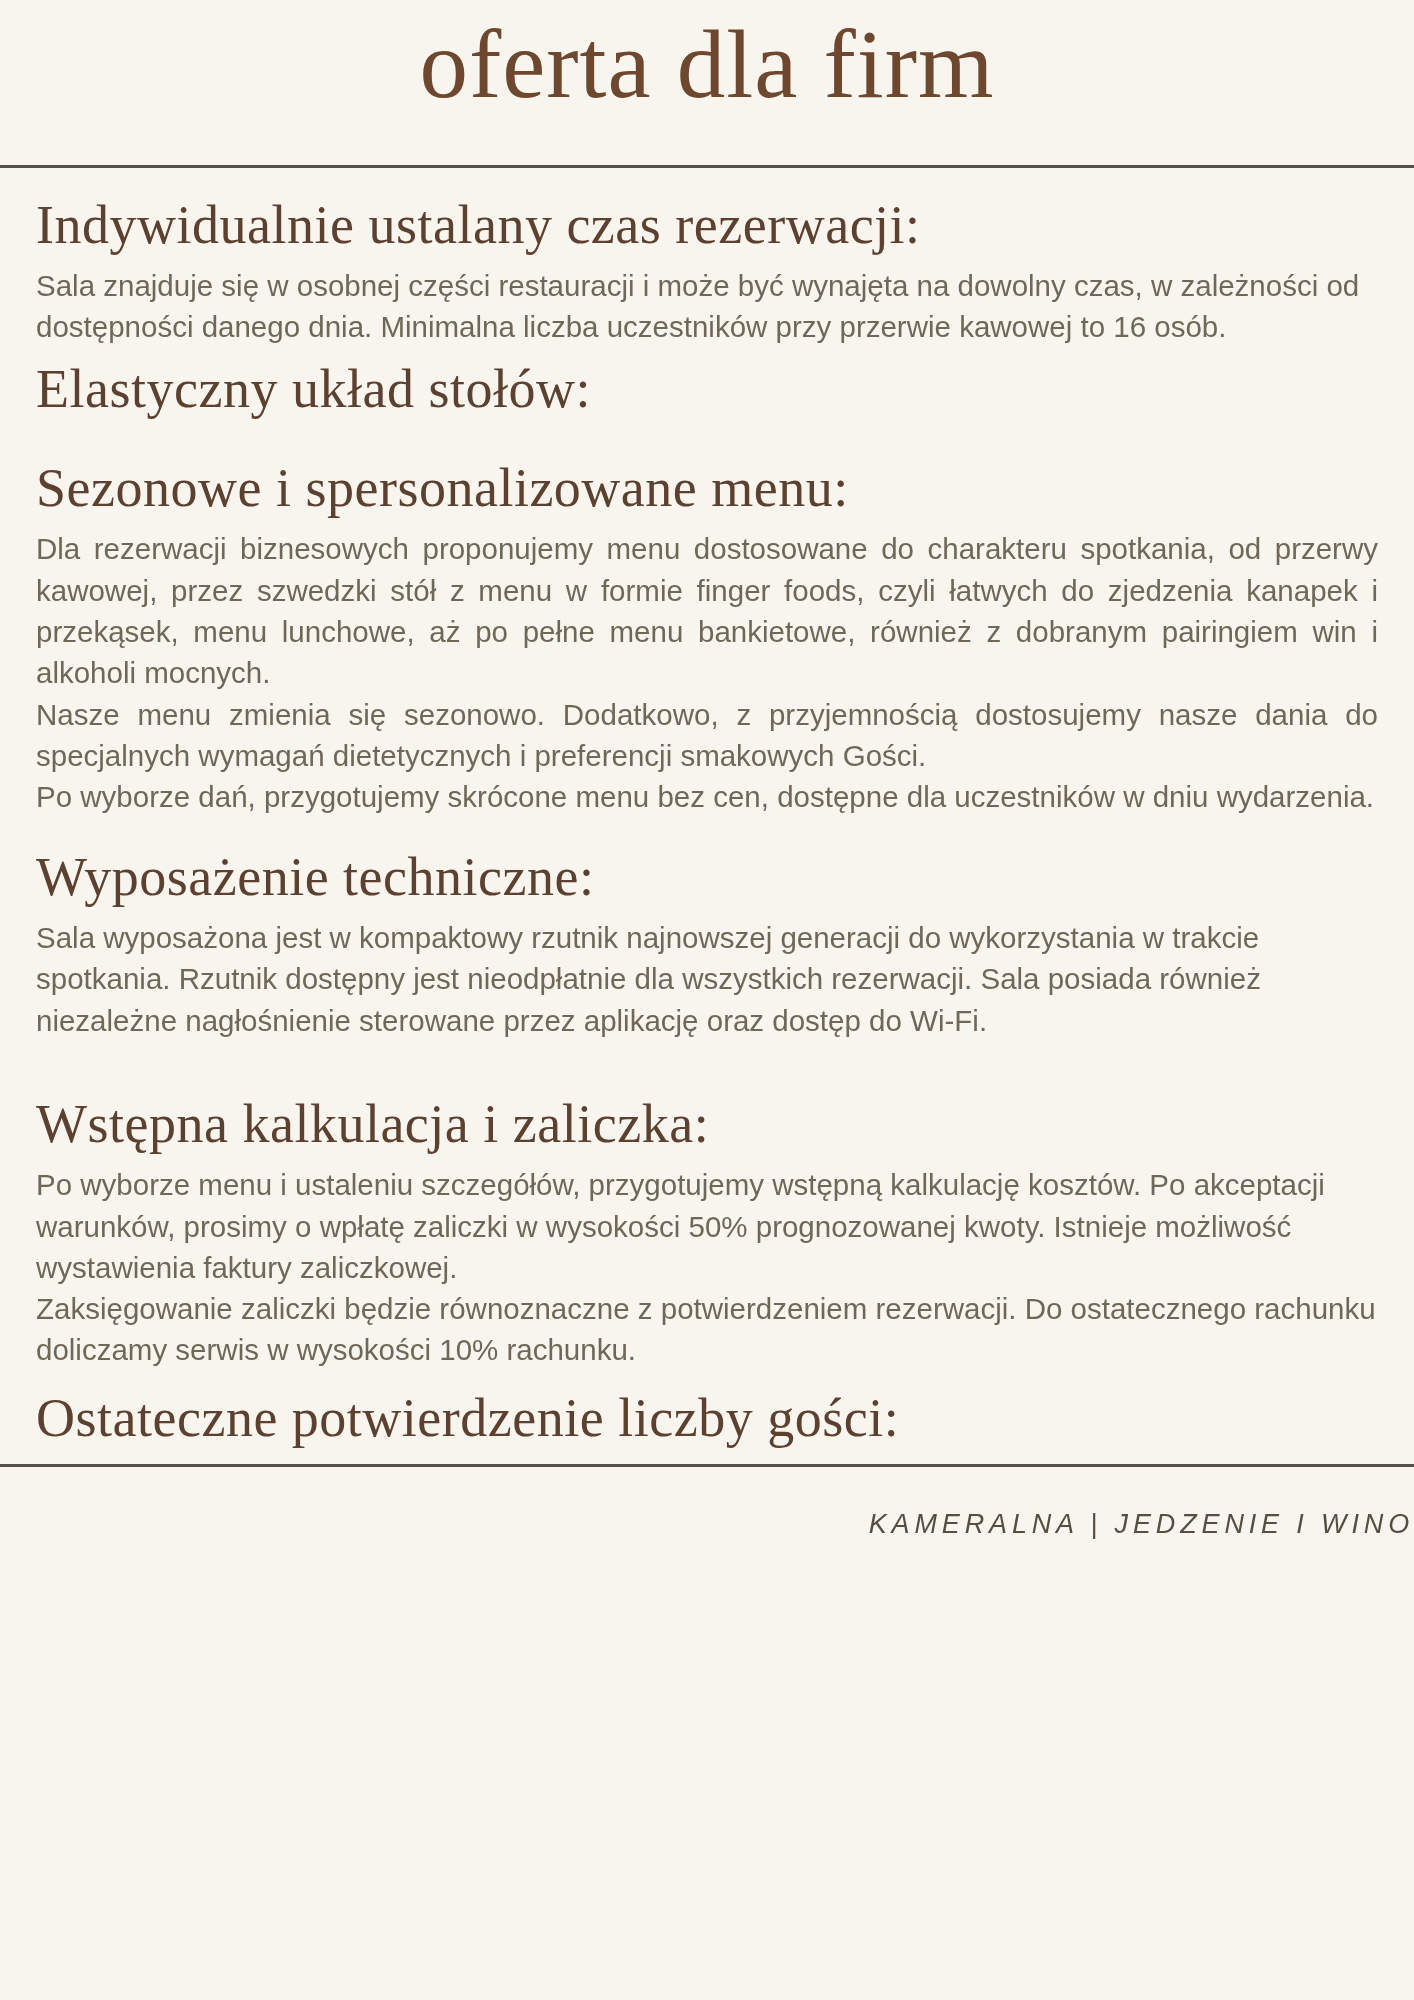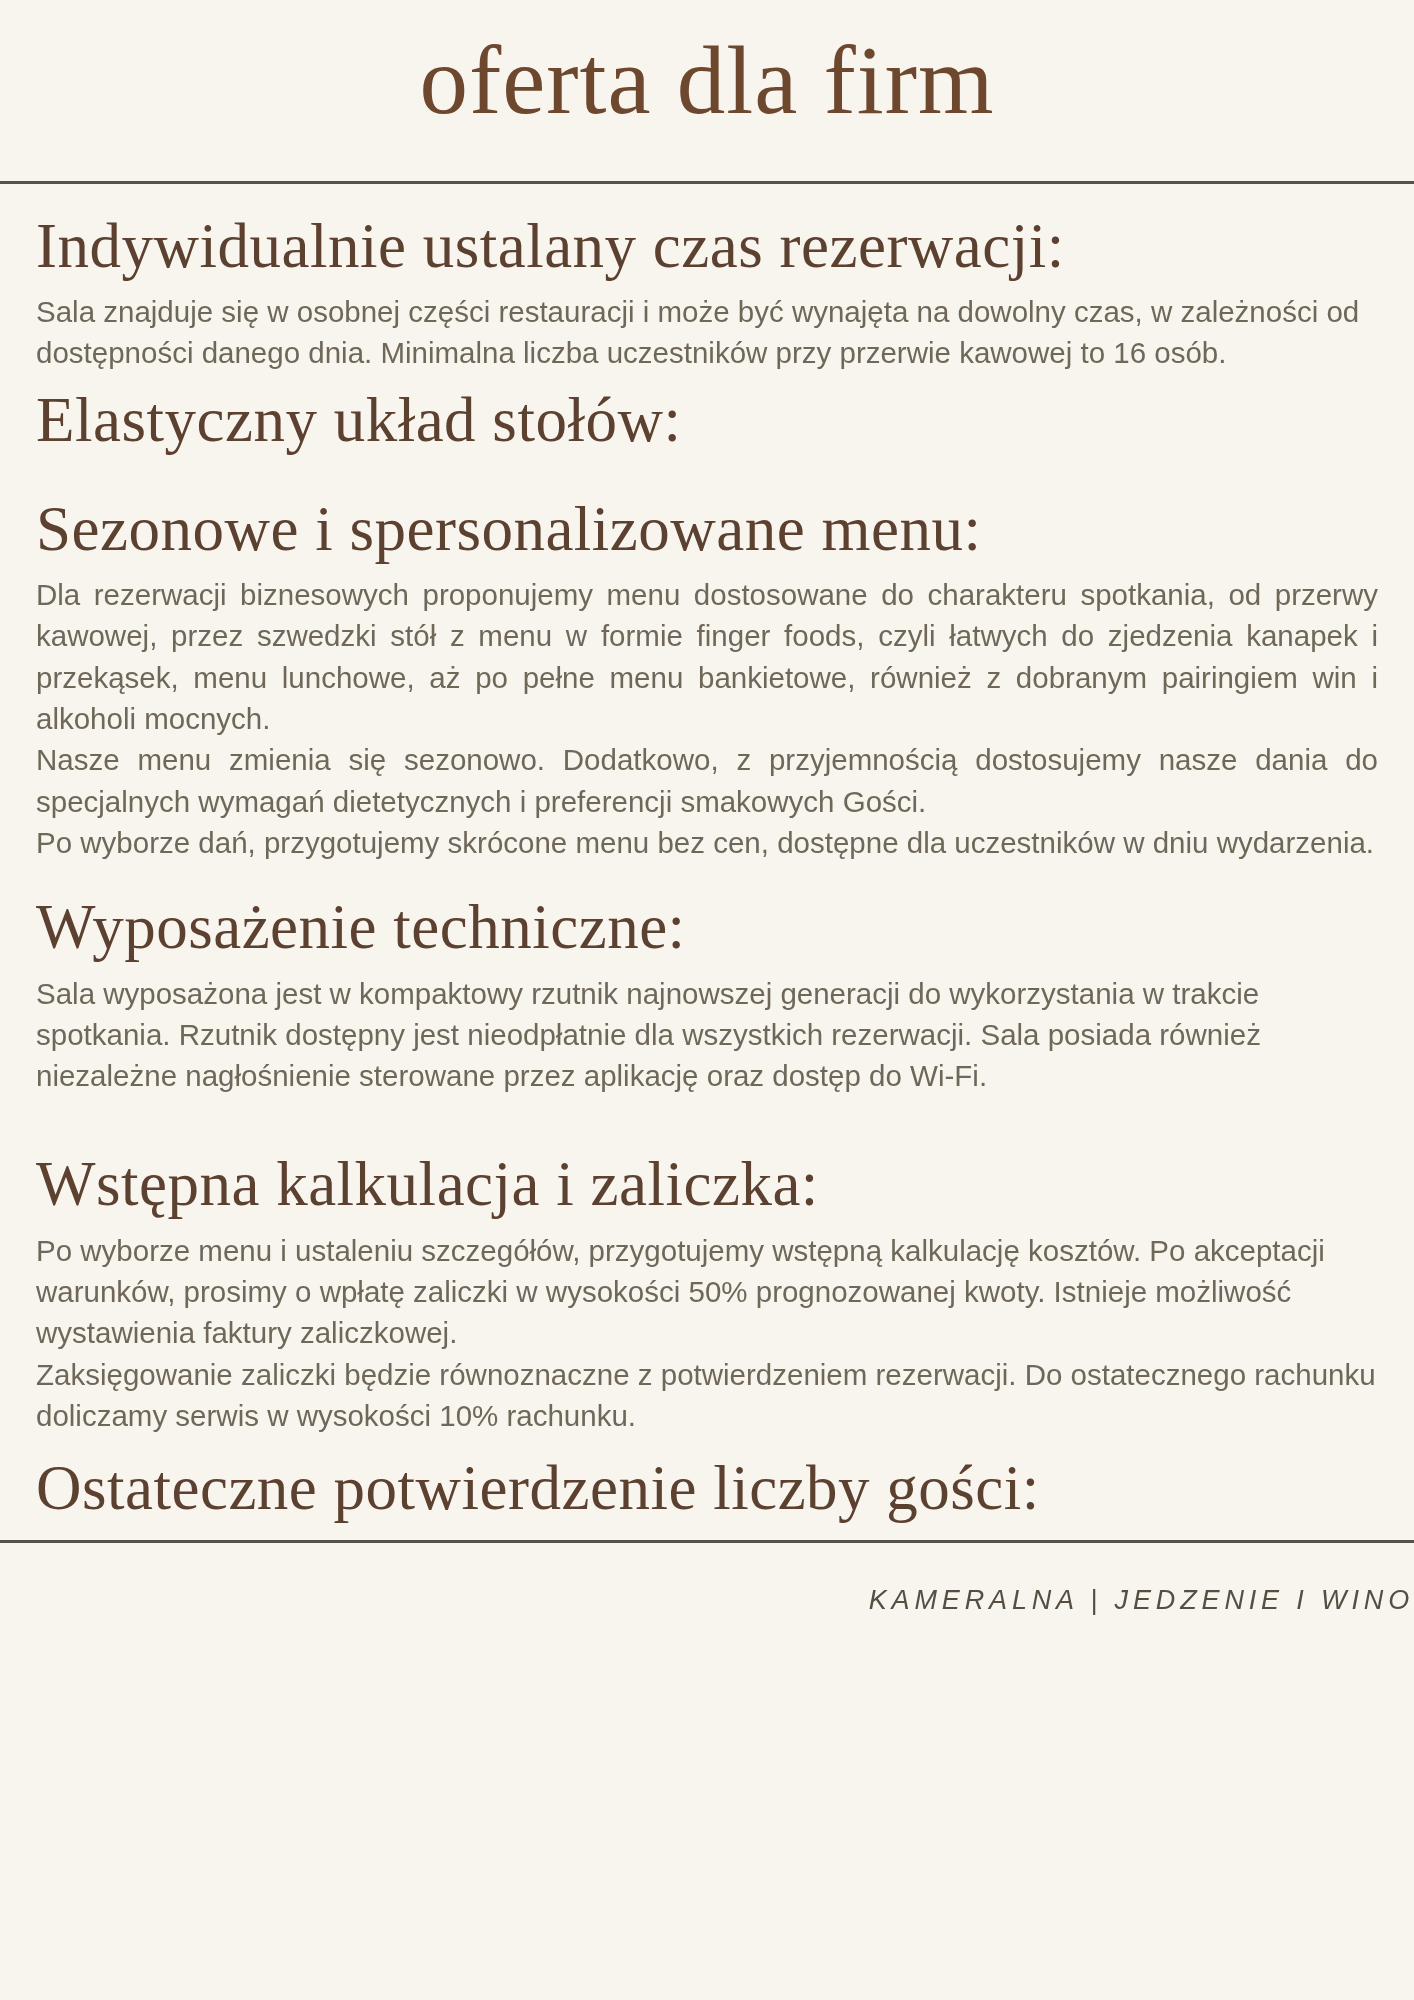--- a/index.html
+++ b/index.html
@@ -12,41 +12,41 @@
   }
   *{box-sizing:border-box;margin:0;padding:0;}
   html,body{width:1414px;}
   body{
     width:1414px;
     height:2000px;
     overflow:hidden;
     background:var(--bg);
     font-family:"Liberation Sans","DejaVu Sans",sans-serif;
   }
-  .doc-header{padding-top:28px;}
+  .doc-header{padding-top:12px;}
   .doc-title{
     font-family:"Liberation Serif","DejaVu Serif",serif;
     font-weight:400;
     font-size:97px;
     line-height:1.1;
     color:var(--title);
     text-align:center;
     letter-spacing:1px;
   }
   .rule{
     width:1414px;height:0;
     border-top:3px solid var(--divider);
   }
   .rule-top{margin-top:46px;}
   .rule-bottom{margin-top:16px;}
   .content{padding:0 36px;}
   .section h2{
     font-family:"Liberation Serif","DejaVu Serif",serif;
     font-weight:400;
-    font-size:63px;
+    font-size:54px;
     line-height:1.1;
     color:var(--heading);
     margin:28px 0 10px 0;
     letter-spacing:0.5px;
   }
   .section p{
     font-size:29.5px;
     line-height:1.4;
     color:var(--body);
     margin:0;

